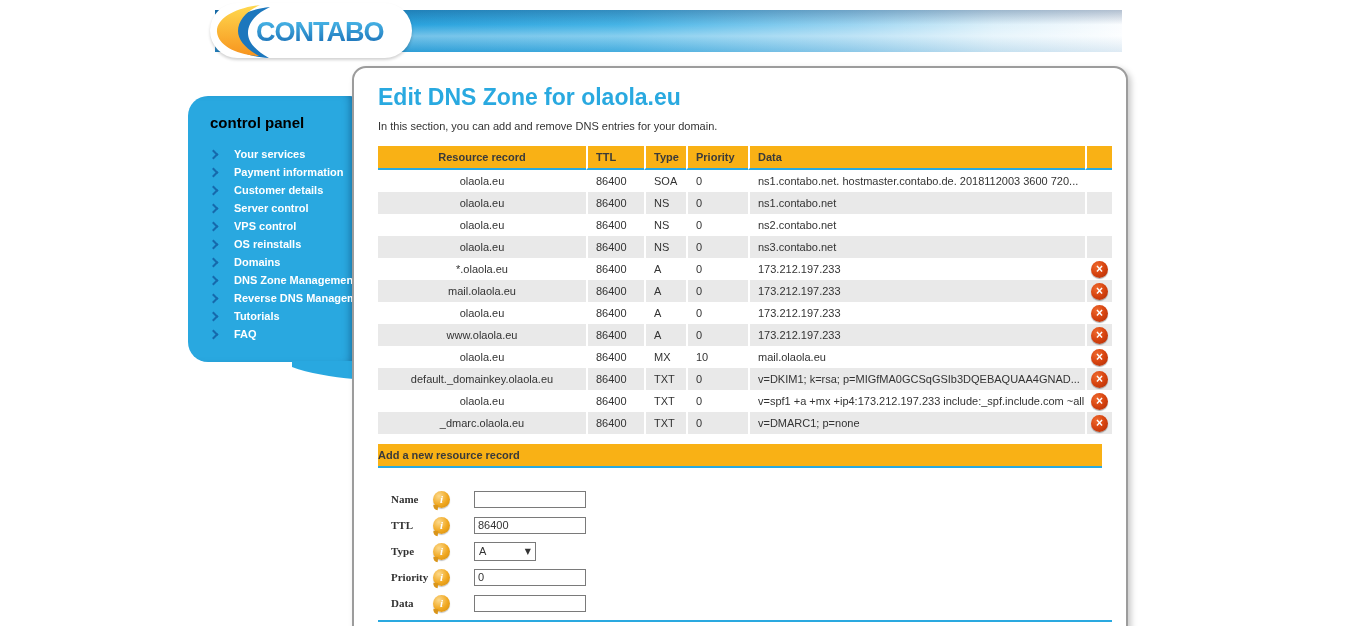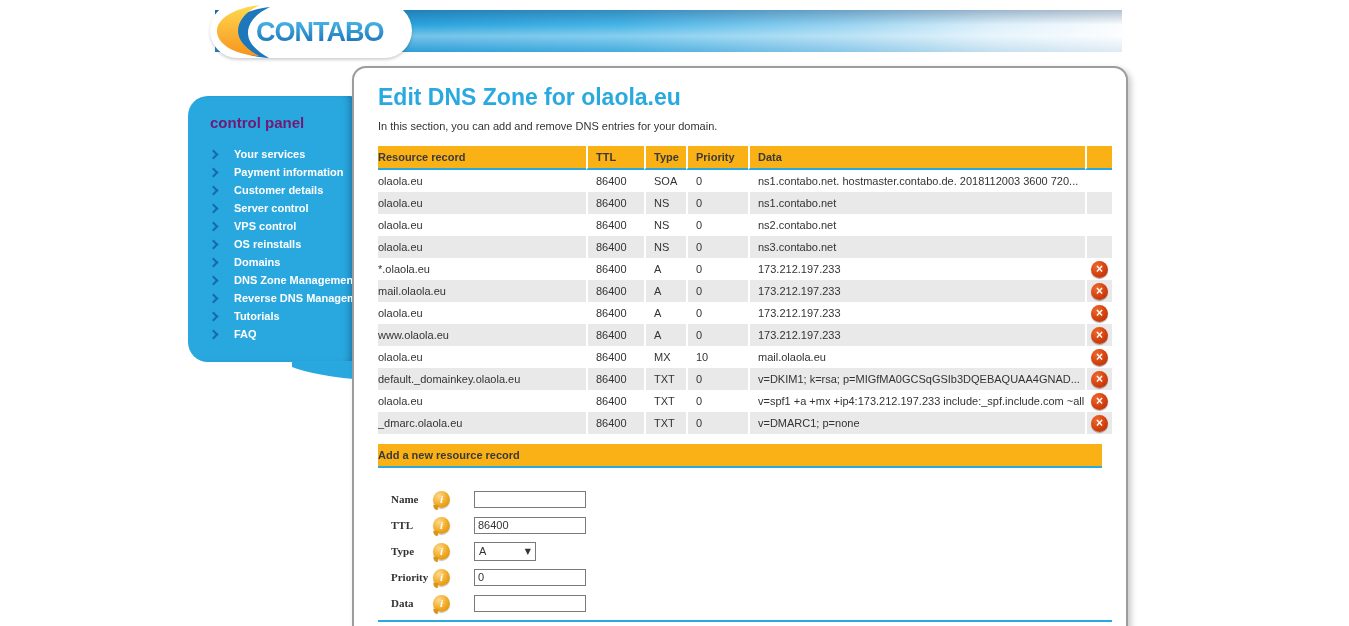--- a/index.html
+++ b/index.html
@@ -21,21 +21,21 @@
   }
   .logo svg{display:block;}
 
   
   .sidebar{
     position:absolute;left:188px;top:96px;width:166px;height:266px;
     background:#29A8E0;border-radius:20px 4px 4px 20px;
     box-shadow:inset -8px 0 9px -5px rgba(0,30,70,0.40);
   }
   .sidebar h2{
-    margin:18px 0 0 22px;font-size:15px;font-weight:bold;color:#701a75;
+    margin:18px 0 0 22px;font-size:15px;font-weight:bold;color:#000000;
   }
   .sidebar ul{list-style:none;margin:14px 0 0;padding:0 0 0 22px;}
   .sidebar li{
     height:18px;display:flex;align-items:center;
     font-size:11px;font-weight:bold;color:#fff;cursor:pointer;white-space:nowrap;gap:10px;
   }
   .chev{
     width:5px;height:5px;border-top:2px solid #1669AC;border-right:2px solid #1669AC;
     transform:rotate(45deg);margin-right:7px;flex:0 0 auto;
   }
@@ -52,21 +52,21 @@
   .panel .subtitle{margin-top:9px;font-size:11px;color:#333;}
 
   table.dns{
     margin-top:14px;width:734px;border-collapse:separate;border-spacing:0;
     table-layout:fixed;font-size:11px;
   }
   table.dns th{
     background:#F9B115;color:#3A3A3A;font-weight:bold;text-align:left;
     height:22px;padding:0 0 0 8px;border-bottom:2px solid #2AA9E0;white-space:nowrap;overflow:hidden;
   }
-  table.dns th:first-child, table.dns td:first-child{padding-left:0;}
+  table.dns th:first-child, table.dns td:first-child{padding-left:0;text-align:center;}
   table.dns th + th, table.dns td + td{border-left:2px solid #fff;}
   table.dns td{
     height:22px;padding:0 0 0 8px;color:#333;white-space:nowrap;overflow:hidden;background:#fff;
   }
   table.dns tr.alt td{background:#E9E9E9;}
   td.c-del{padding:0 !important;text-align:center;}
   .del-btn{
     display:inline-block;width:17px;height:17px;border-radius:50%;
     background:radial-gradient(circle at 35% 30%,#EF6A2E 0%,#D6430F 50%,#AC2D09 100%);
     color:#fff;font-weight:bold;font-size:12px;line-height:16px;text-align:center;

